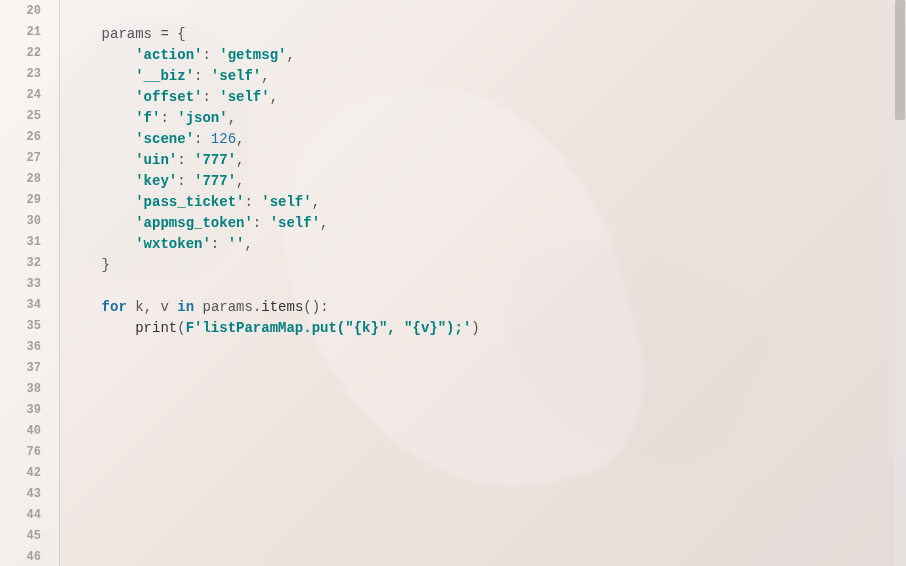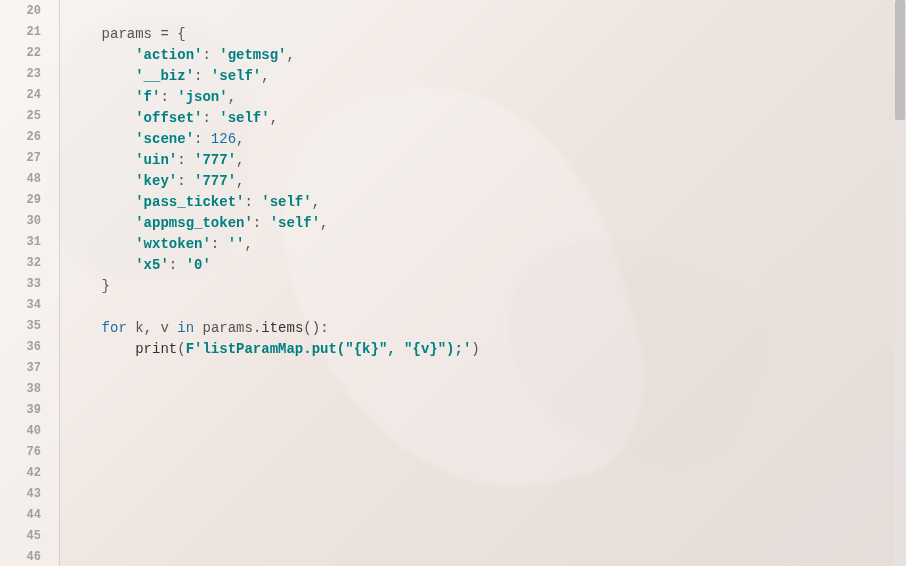--- a/index.html
+++ b/index.html
@@ -86,21 +86,21 @@
   }
   .code .line {
     height: 21px;
     line-height: 21px;
     white-space: pre;
     color: #5a5a5a;
   }
   .tok-key { color: #008080; font-weight: bold; }
   .tok-str { color: #008080; font-weight: bold; }
   .tok-num { color: #1c6ea4; }
-  .tok-kw  { color: #1c6ea4; font-weight: normal; }
+  .tok-kw  { color: #1c6ea4; font-weight: bold; }
   .tok-fn  { color: #333; }
   .tok-punc{ color: #555; }
   .tok-fstr{ color: #008080; font-weight: bold; }
   .tok-interp { color: #008080; font-weight: bold; }
   .scrollbar {
     position: absolute;
     right: 0; top: 0;
     width: 12px; height: 100%;
     background: rgba(230,230,230,0.5);
     z-index: 15;
@@ -125,21 +125,21 @@
   <div class="editor">
     <div class="gutter" id="gutter">
         <div class="ln">20</div>
         <div class="ln">21</div>
         <div class="ln">22</div>
         <div class="ln">23</div>
         <div class="ln">24</div>
         <div class="ln">25</div>
         <div class="ln">26</div>
         <div class="ln">27</div>
-        <div class="ln">48</div>
+        <div class="ln">28</div>
         <div class="ln">29</div>
         <div class="ln">30</div>
         <div class="ln">31</div>
         <div class="ln">32</div>
         <div class="ln">33</div>
         <div class="ln">34</div>
         <div class="ln">35</div>
         <div class="ln">36</div>
         <div class="ln">37</div>
         <div class="ln">38</div>
@@ -150,29 +150,28 @@
         <div class="ln">43</div>
         <div class="ln">44</div>
         <div class="ln">45</div>
         <div class="ln">46</div>
       </div>
     <div class="code" id="code">
         <div class="line"></div>
         <div class="line">    <span class="tok-punc">params</span><span class="tok-punc"> = {</span></div>
         <div class="line">        <span class="tok-key">'action'</span><span class="tok-punc">: </span><span class="tok-str">'getmsg'</span><span class="tok-punc">,</span></div>
         <div class="line">        <span class="tok-key">'__biz'</span><span class="tok-punc">: </span><span class="tok-str">'self'</span><span class="tok-punc">,</span></div>
+        <div class="line">        <span class="tok-key">'offset'</span><span class="tok-punc">: </span><span class="tok-str">'self'</span><span class="tok-punc">,</span></div>
         <div class="line">        <span class="tok-key">'f'</span><span class="tok-punc">: </span><span class="tok-str">'json'</span><span class="tok-punc">,</span></div>
-        <div class="line">        <span class="tok-key">'offset'</span><span class="tok-punc">: </span><span class="tok-str">'self'</span><span class="tok-punc">,</span></div>
         <div class="line">        <span class="tok-key">'scene'</span><span class="tok-punc">: </span><span class="tok-num">126</span><span class="tok-punc">,</span></div>
         <div class="line">        <span class="tok-key">'uin'</span><span class="tok-punc">: </span><span class="tok-str">'777'</span><span class="tok-punc">,</span></div>
         <div class="line">        <span class="tok-key">'key'</span><span class="tok-punc">: </span><span class="tok-str">'777'</span><span class="tok-punc">,</span></div>
         <div class="line">        <span class="tok-key">'pass_ticket'</span><span class="tok-punc">: </span><span class="tok-str">'self'</span><span class="tok-punc">,</span></div>
         <div class="line">        <span class="tok-key">'appmsg_token'</span><span class="tok-punc">: </span><span class="tok-str">'self'</span><span class="tok-punc">,</span></div>
         <div class="line">        <span class="tok-key">'wxtoken'</span><span class="tok-punc">: </span><span class="tok-str">''</span><span class="tok-punc">,</span></div>
-        <div class="line">        <span class="tok-key">'x5'</span><span class="tok-punc">: </span><span class="tok-str">'0'</span></div>
         <div class="line">    <span class="tok-punc">}</span></div>
         <div class="line"></div>
         <div class="line">    <span class="tok-kw">for</span><span class="tok-punc"> </span><span class="tok-punc">k</span><span class="tok-punc">, </span><span class="tok-punc">v</span><span class="tok-punc"> </span><span class="tok-kw">in</span><span class="tok-punc"> </span><span class="tok-punc">params</span><span class="tok-punc">.</span><span class="tok-fn">items</span><span class="tok-punc">():</span></div>
         <div class="line">        <span class="tok-fn">print</span><span class="tok-punc">(</span><span class="tok-fstr">F'listParamMap.put("</span><span class="tok-interp">{k}</span><span class="tok-fstr">", "</span><span class="tok-interp">{v}</span><span class="tok-fstr">");'</span><span class="tok-punc">)</span></div>
         <div class="line"></div>
         <div class="line"></div>
         <div class="line"></div>
         <div class="line"></div>
         <div class="line"></div>
         <div class="line"></div>

